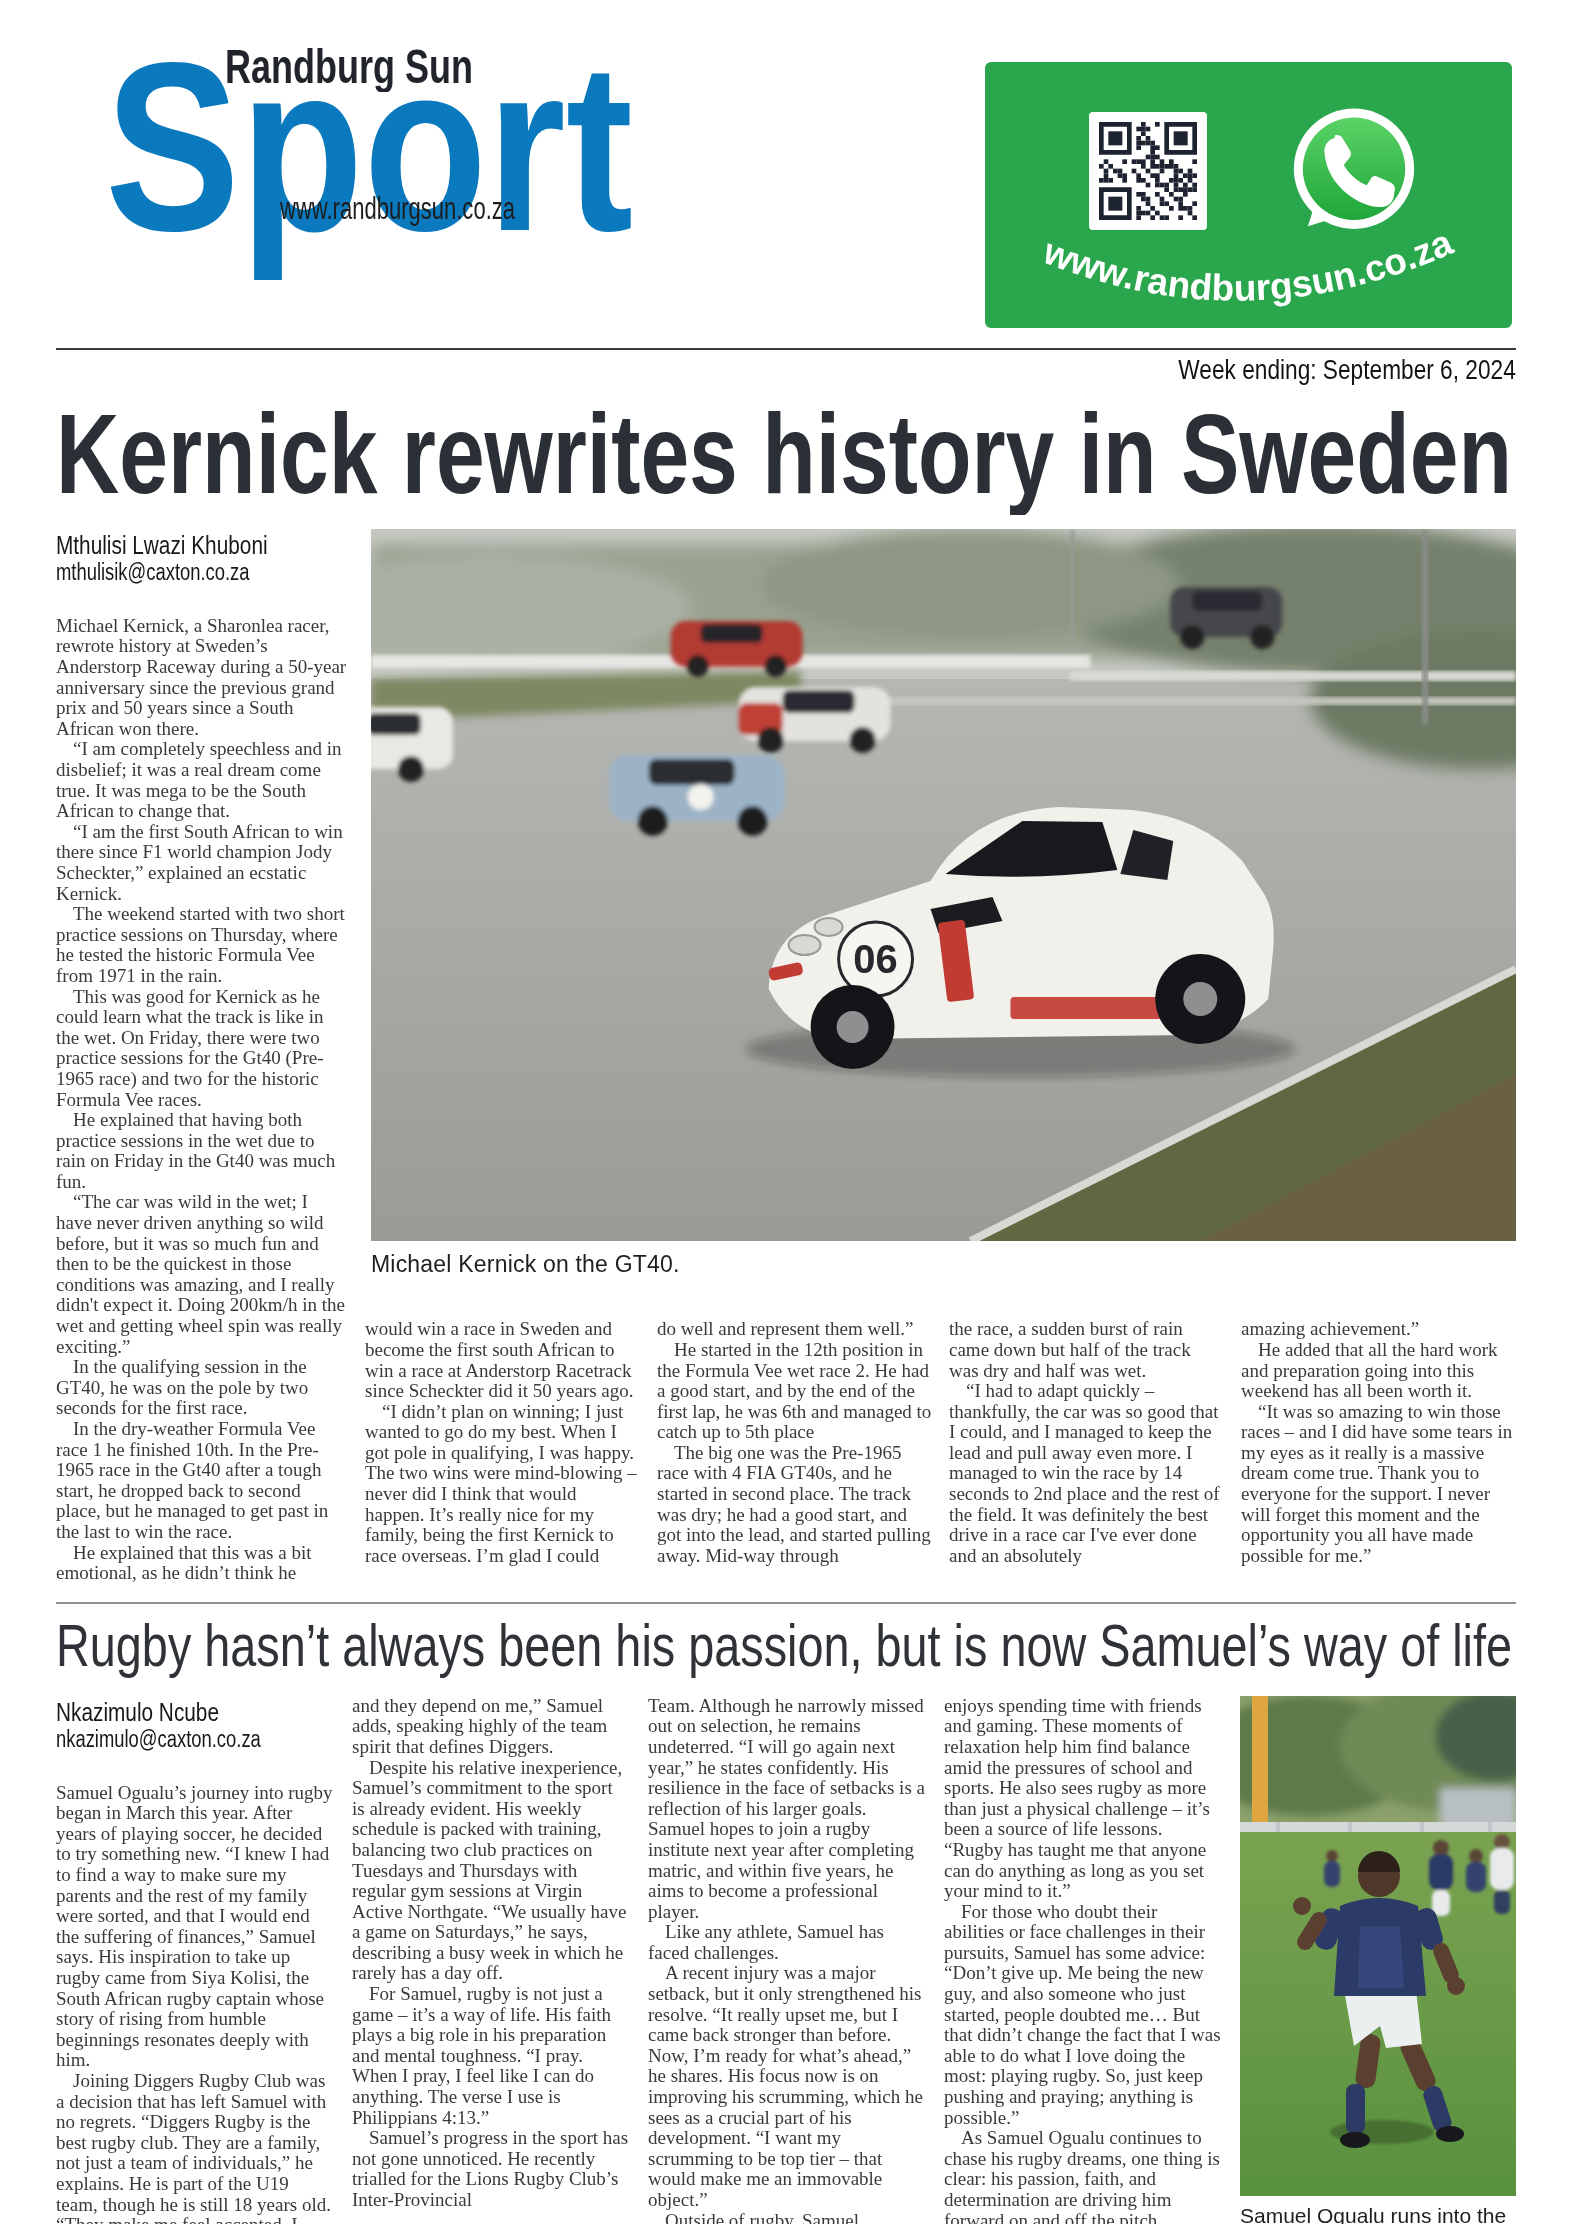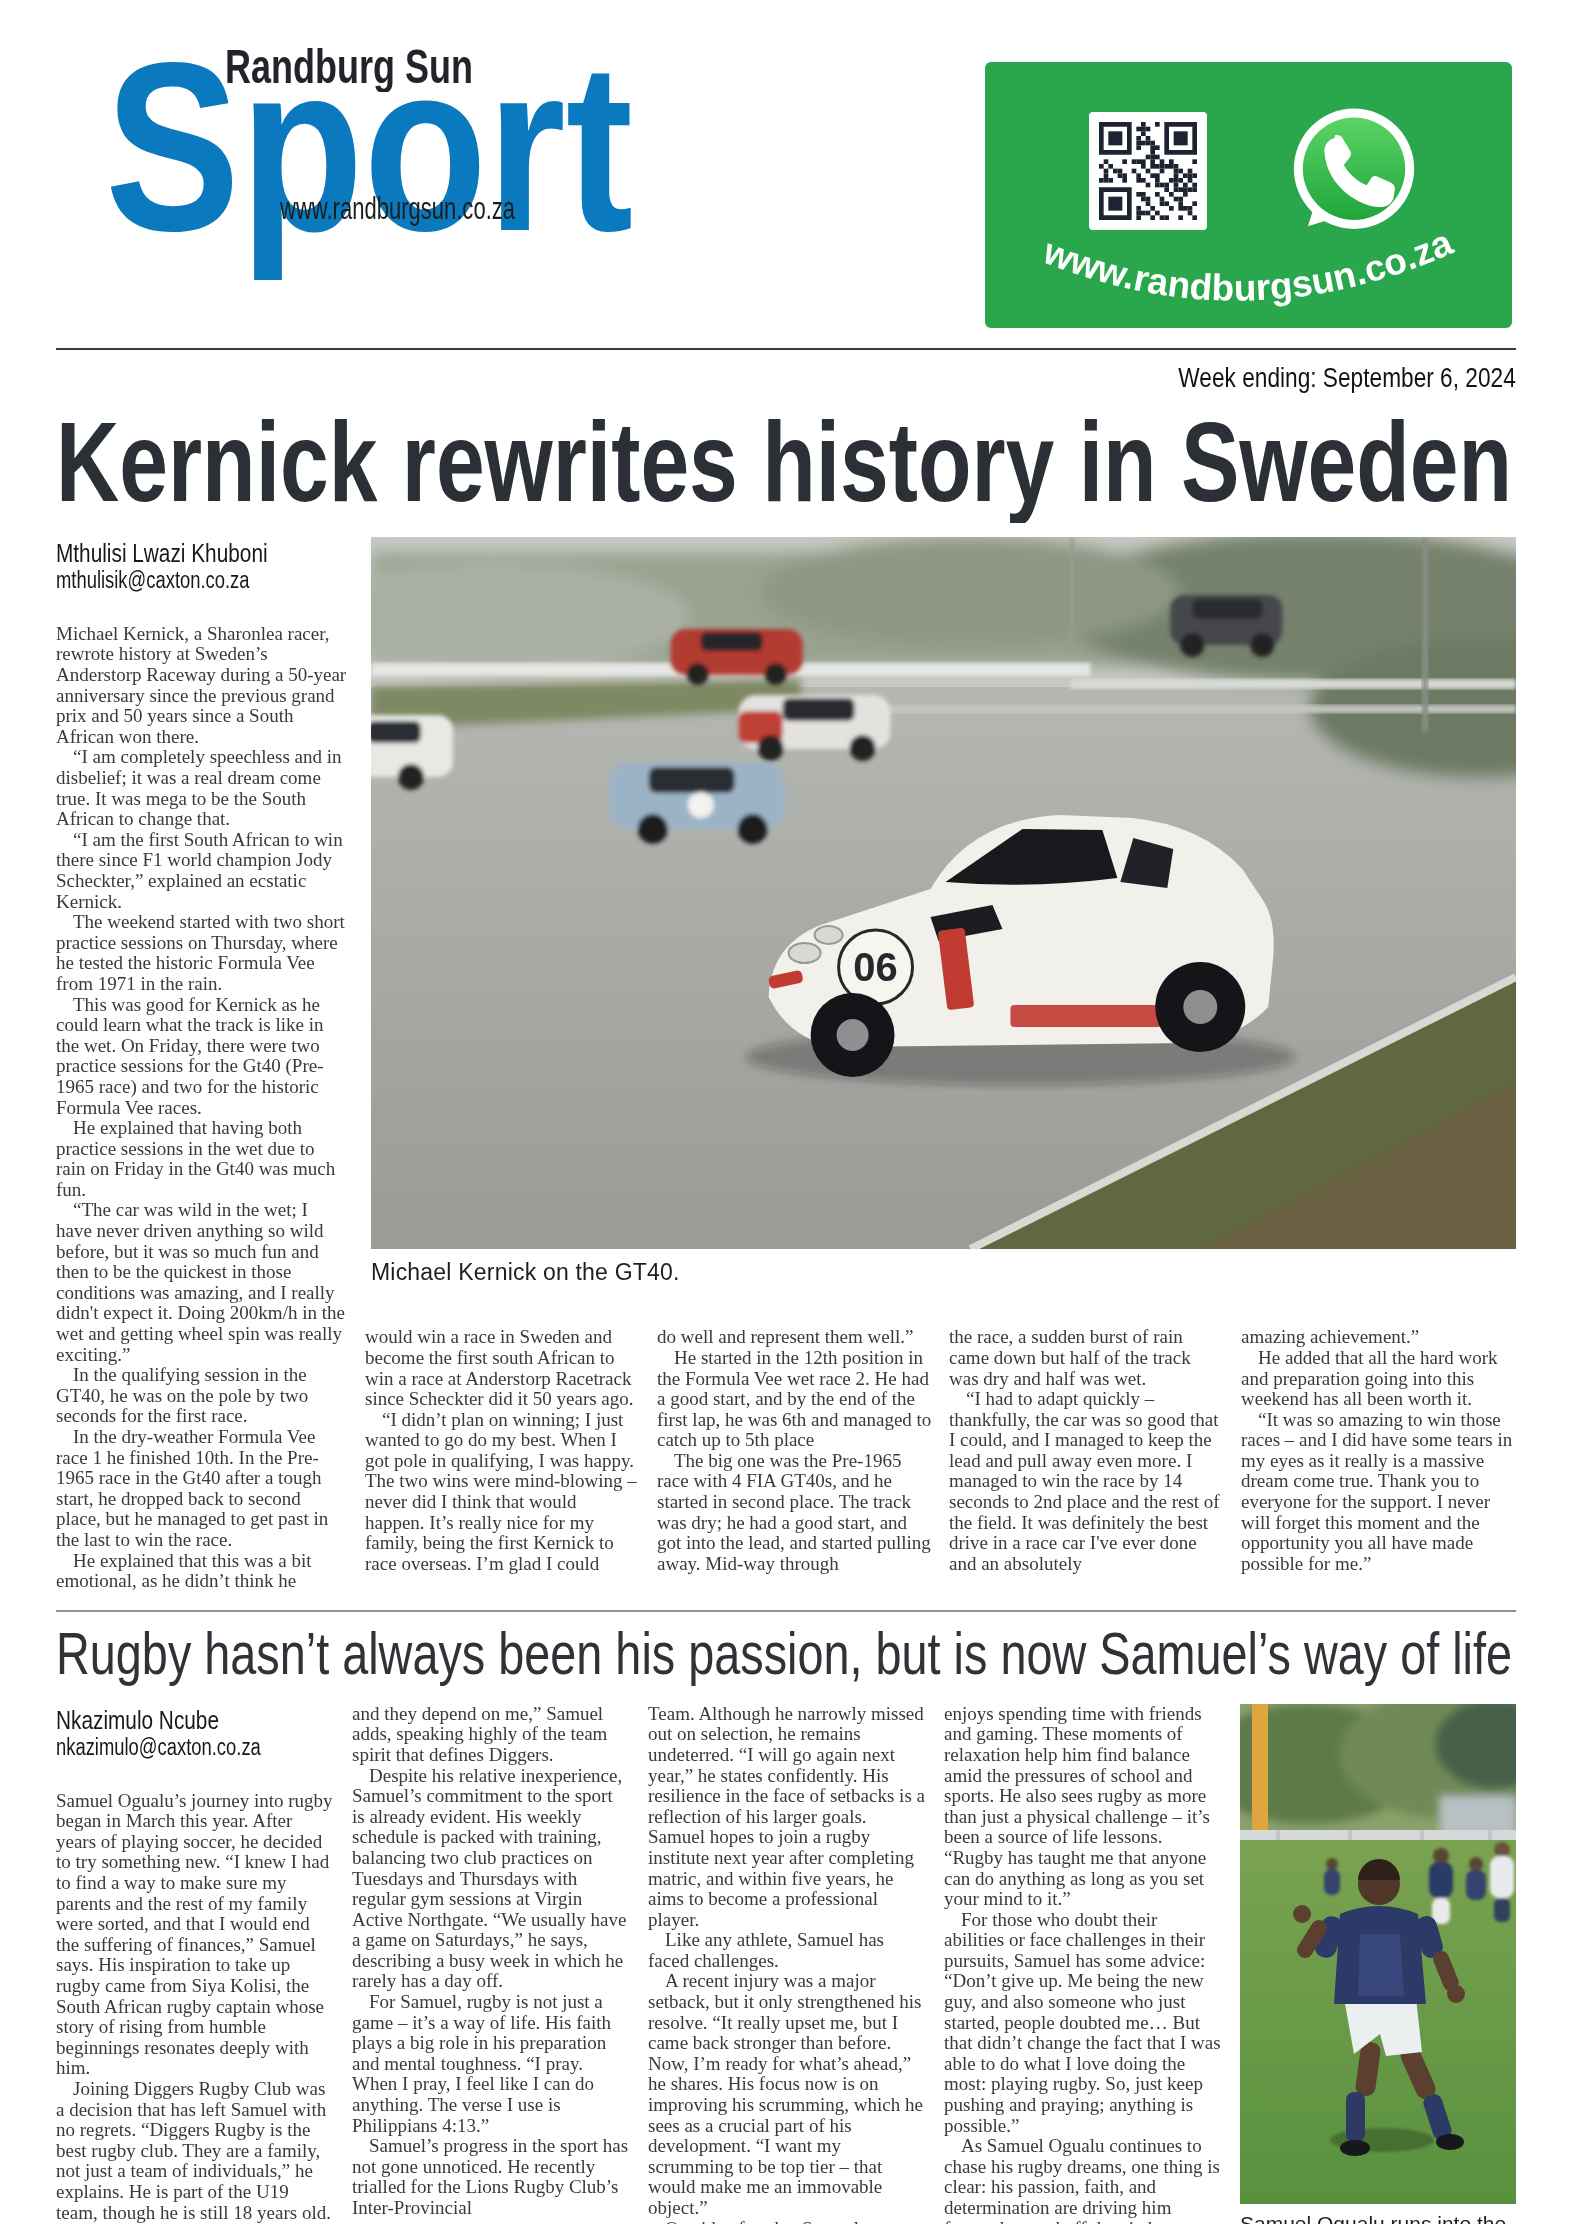--- a/index.html
+++ b/index.html
@@ -20,21 +20,21 @@
   }
   .qr-box {
     position:absolute; left:104px; top:50px; width:118px; height:118px;
     background:#ffffff; border-radius:4px; display:flex; align-items:center; justify-content:center;
   }
   .qr-box svg { width:98px; height:98px; }
   .wa-wrap { position:absolute; left:305px; top:44px; width:128px; height:128px; }
   .curve-svg { position:absolute; left:28px; top:156px; width:470px; height:106px; }
 
   
-  .rule-row { border-top:2px solid #3c3c3e; padding-top:13px; text-align:right; height:34px; }
+  .rule-row { border-top:2px solid #3c3c3e; padding-top:5px; text-align:right; height:34px; }
   .date-line {
     display:inline-block; transform:scaleX(.84); transform-origin:right center;
     font-family:"Liberation Sans", sans-serif; font-size:27px; color:#131313; white-space:nowrap;
   }
 
   
   .h1-svg { display:block; width:1460px; height:122px; margin:4px 0 6px; }
   .h2-svg { display:block; width:1460px; height:64px;  margin:8px 0 0; }
 
   

